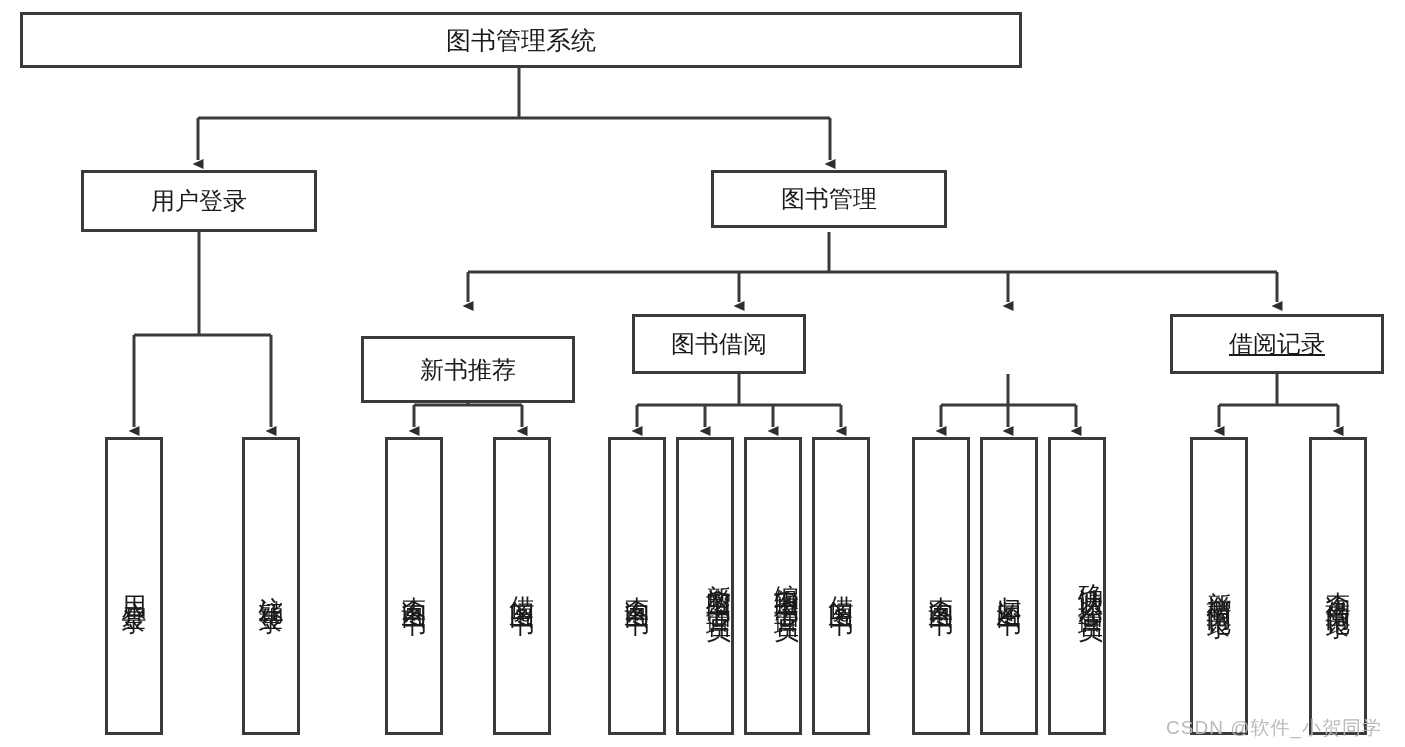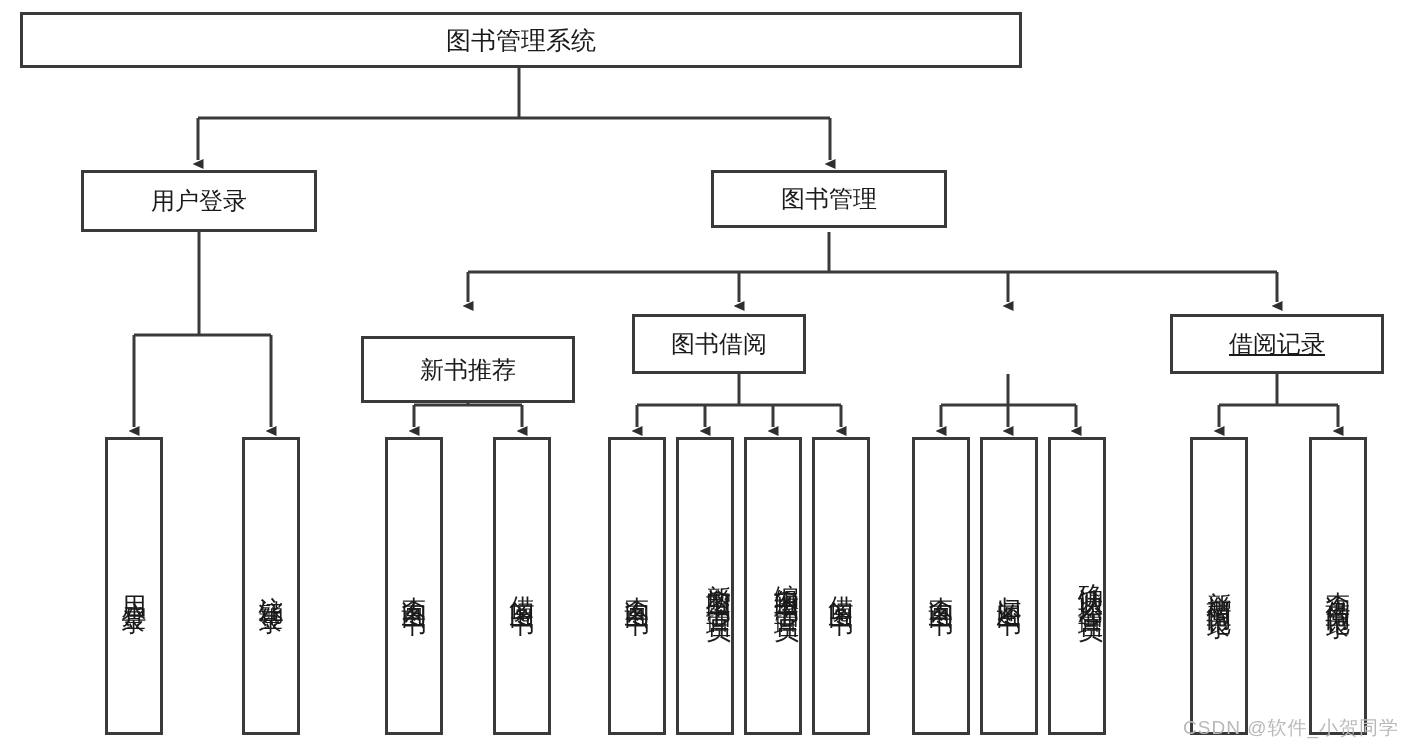--- a/index.html
+++ b/index.html
@@ -54,21 +54,21 @@
   }
   .node.leaf.center-v {
     align-items: center;
   }
   .label {
     display: block;
     white-space: pre;
   }
   .watermark {
     position: absolute;
-    right: 6px;
+    right: 23px;
     bottom: 6px;
     font-size: 19px;
     color: #b9b9b9;
     letter-spacing: 1px;
     white-space: nowrap;
   }
 </style>
 </head>
 <body>
 

